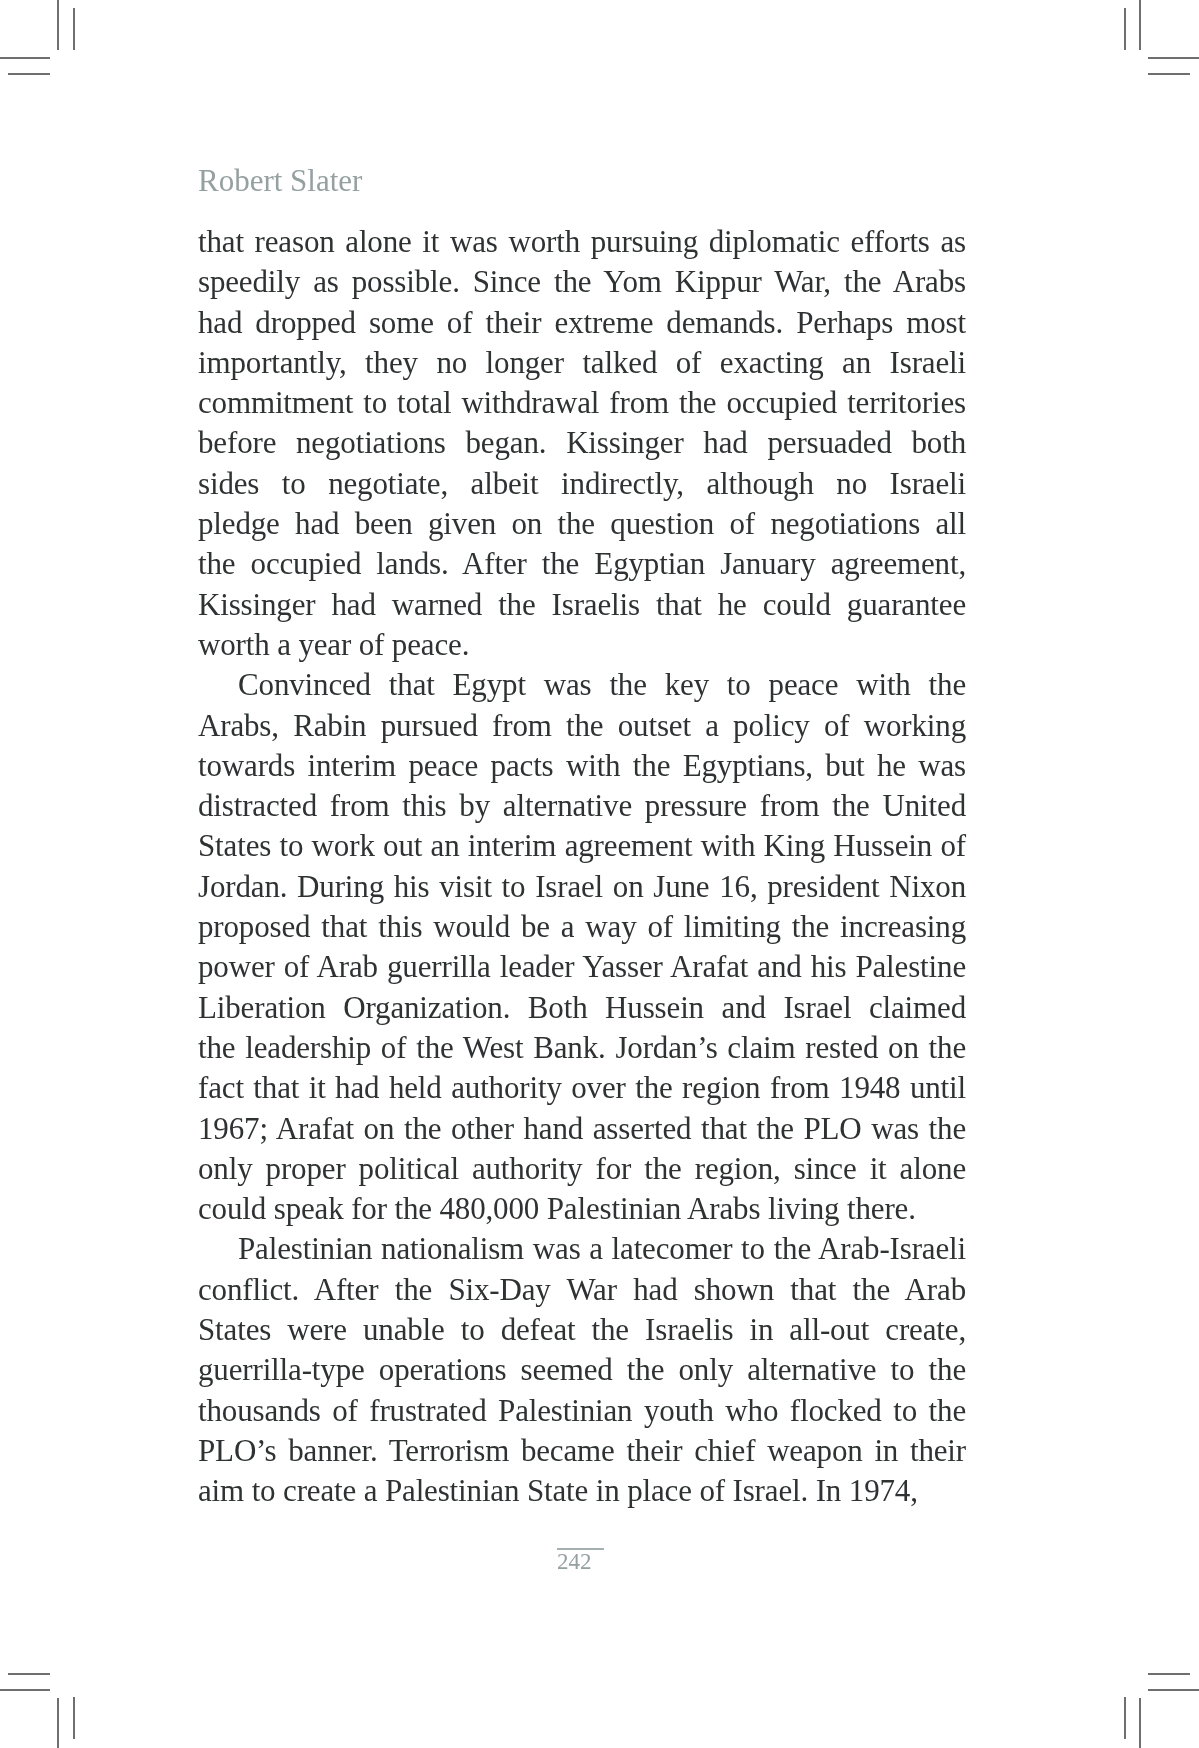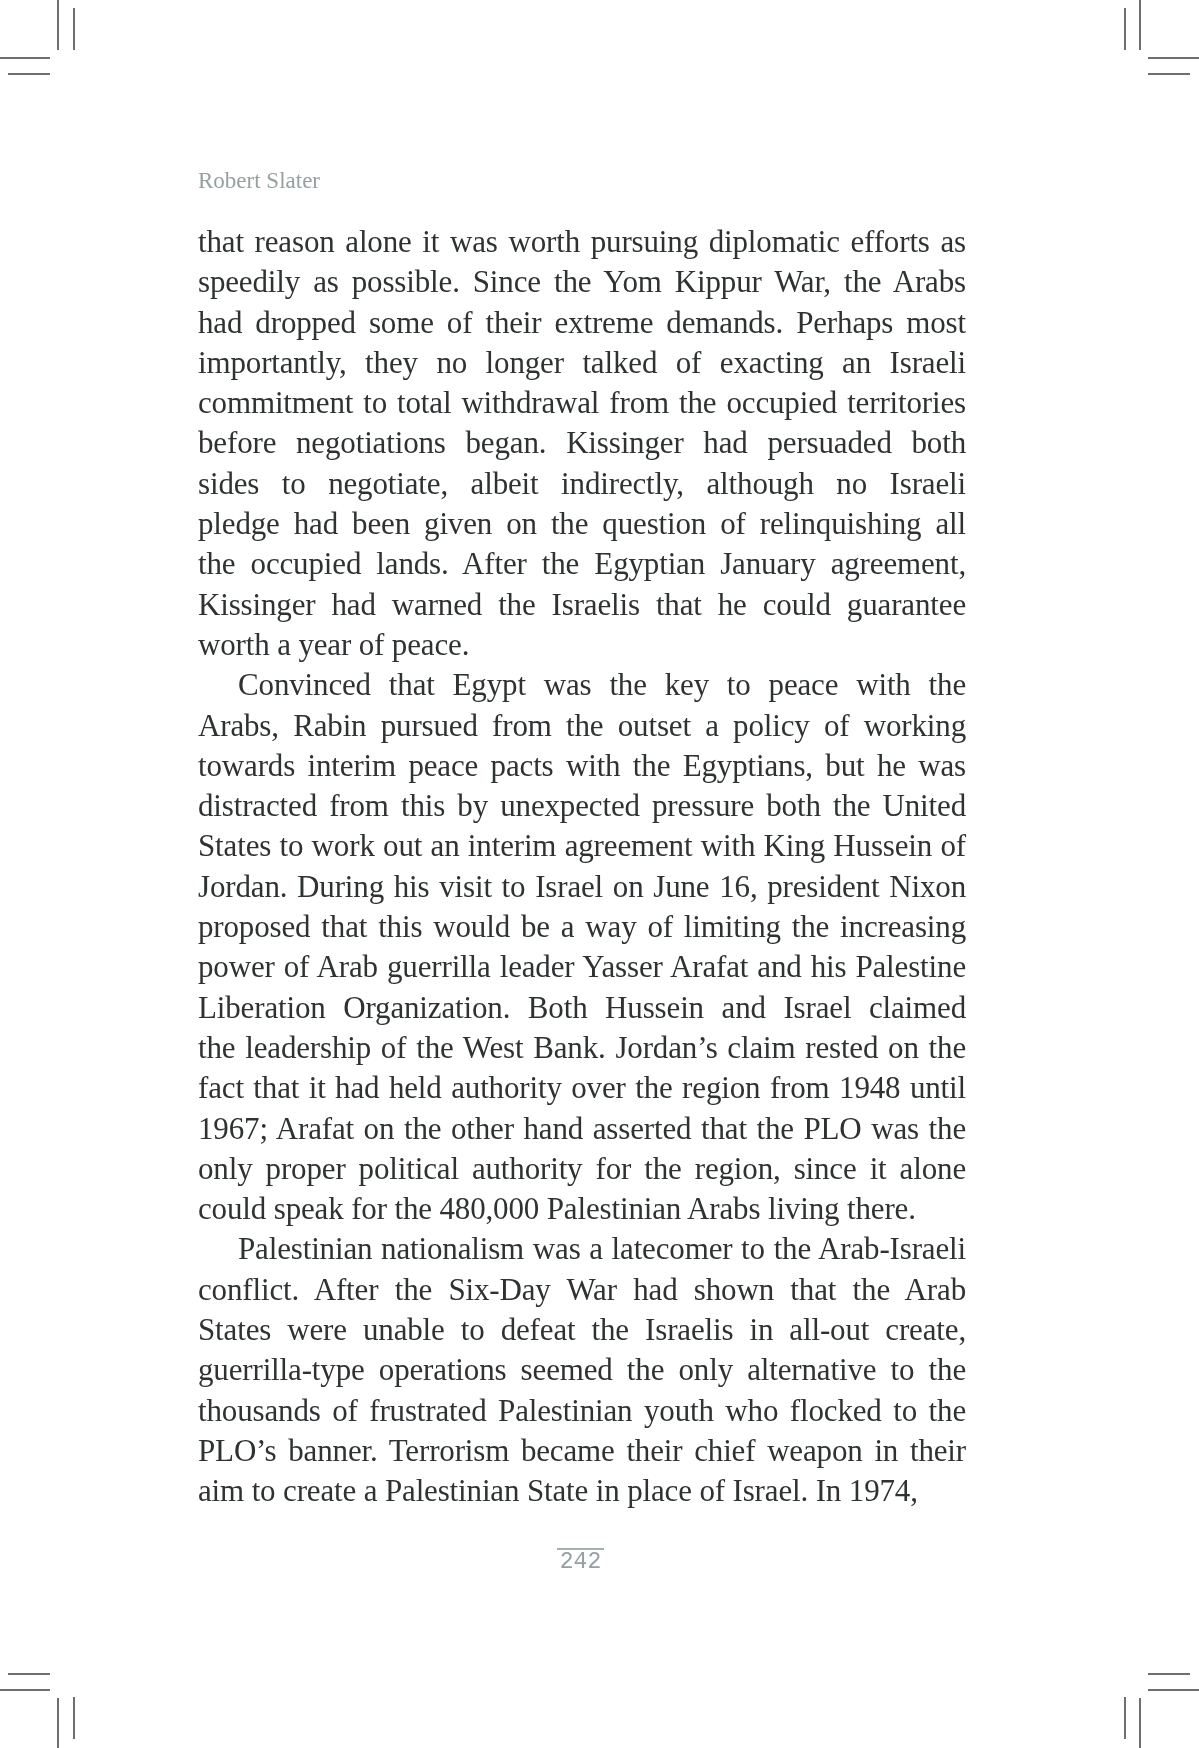--- a/index.html
+++ b/index.html
@@ -18,21 +18,21 @@
       background: #6f6f6f;
     }
     .crop.h { height: 2px; }
     .crop.v { width: 2px; }
 
     .running-head {
       position: absolute;
       left: 198px;
       top: 167px;
       font-family: "Liberation Serif", "DejaVu Serif", serif;
-      font-size: 23px;
+      font-size: 31px;
       color: #95a0a0;
       line-height: 28px;
       white-space: nowrap;
     }
     .body-text {
       position: absolute;
       left: 198px;
       top: 222px;
       width: 768px;
       font-family: "Liberation Serif", "DejaVu Serif", serif;
@@ -50,22 +50,21 @@
       height: 40.3px;
     }
     .line.last {
       text-align-last: left;
     }
     .folio {
       position: absolute;
       left: 557px;
       top: 1548px;
       width: 47px;
-      text-align: center;
-      font-family: Liberation Mono, monospace;
+      font-family: Liberation Serif, serif;
       font-size: 23px;
       color: #95a0a0;
       line-height: 28px;
     }
     .folio-rule {
       position: absolute;
       left: 557px;
       top: 1548px;
       width: 47px;
       height: 2px;
@@ -99,30 +98,30 @@
 
 <div class="body-text">
   <div class="paragraph">
       <span class="line">that reason alone it was worth pursuing diplomatic efforts as</span>
       <span class="line">speedily as possible. Since the Yom Kippur War, the Arabs</span>
       <span class="line">had dropped some of their extreme demands. Perhaps most</span>
       <span class="line">importantly, they no longer talked of exacting an Israeli</span>
       <span class="line">commitment to total withdrawal from the occupied territories</span>
       <span class="line">before negotiations began. Kissinger had persuaded both</span>
       <span class="line">sides to negotiate, albeit indirectly, although no Israeli</span>
-      <span class="line">pledge had been given on the question of relinquishing all</span>
+      <span class="line">pledge had been given on the question of negotiations all</span>
       <span class="line">the occupied lands. After the Egyptian January agreement,</span>
       <span class="line">Kissinger had warned the Israelis that he could guarantee</span>
       <span class="line last">worth a year of peace.</span>
     </div>
   <div class="paragraph">
       <span class="line" style="padding-left: 40px;">Convinced that Egypt was the key to peace with the</span>
       <span class="line">Arabs, Rabin pursued from the outset a policy of working</span>
       <span class="line">towards interim peace pacts with the Egyptians, but he was</span>
-      <span class="line">distracted from this by unexpected pressure both the United</span>
+      <span class="line">distracted from this by alternative pressure from the United</span>
       <span class="line">States to work out an interim agreement with King Hussein of</span>
       <span class="line">Jordan. During his visit to Israel on June 16, president Nixon</span>
       <span class="line">proposed that this would be a way of limiting the increasing</span>
       <span class="line">power of Arab guerrilla leader Yasser Arafat and his Palestine</span>
       <span class="line">Liberation Organization. Both Hussein and Israel claimed</span>
       <span class="line">the leadership of the West Bank. Jordan’s claim rested on the</span>
       <span class="line">fact that it had held authority over the region from 1948 until</span>
       <span class="line">1967; Arafat on the other hand asserted that the PLO was the</span>
       <span class="line">only proper political authority for the region, since it alone</span>
       <span class="line last">could speak for the 480,000 Palestinian Arabs living there.</span>

